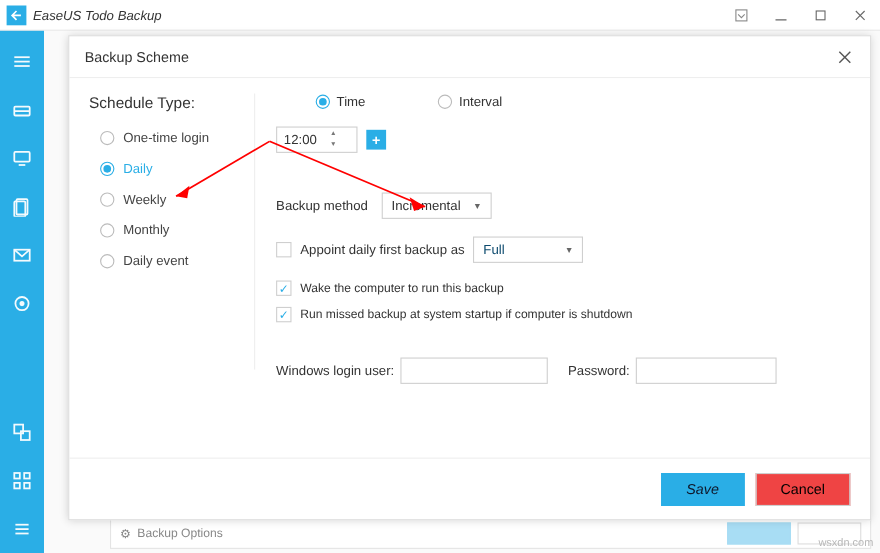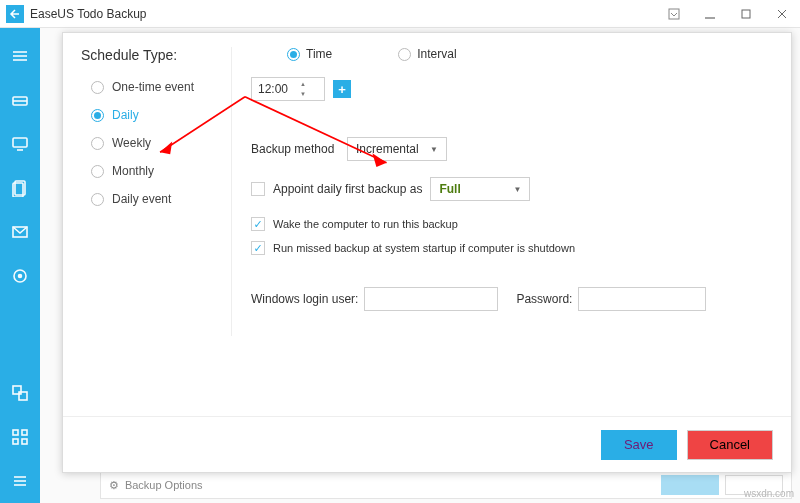--- a/index.html
+++ b/index.html
@@ -1,18 +1,18 @@
 <!DOCTYPE html>
 <html><head>
 <meta charset="utf-8">
 <style>
 * { box-sizing: border-box; margin: 0; padding: 0; font-family: "Segoe UI", Arial, sans-serif; }
 html, body { width: 800px; height: 503px; overflow: hidden; background: #fff; }
 
-.titlebar { height: 28px; display: flex; align-items: center; border-bottom: 1px solid #e5e5e5; }
+.titlebar { height: 28px; display: flex; align-items: center; border-bottom: 1px solid #e5e5e5; font-style: italic; }
 .titlebar .logo { width: 18px; height: 18px; background: #2aaee6; margin: 0 6px 0 6px; display: flex; align-items: center; justify-content: center; }
 .titlebar .logo svg { width: 12px; height: 12px; }
 .titlebar .title { font-size: 12px; color: #333; }
 .titlebar .spacer { flex: 1; }
 .winbtn { width: 36px; height: 28px; display: flex; align-items: center; justify-content: center; color: #666; }
 .winbtn svg, .winbtn span { font-size: 13px; }
 
 .body { display: flex; height: 475px; }
 .sidebar { width: 40px; background: #2aaee6; display: flex; flex-direction: column; align-items: center; padding-top: 6px; }
 .sidebar .sb-item { width: 40px; height: 44px; display: flex; align-items: center; justify-content: center; color: #fff; opacity: 0.95; }
@@ -47,34 +47,34 @@
 .timebox { width: 74px; height: 24px; border: 1px solid #cfcfcf; display: flex; align-items: center; padding: 0 6px; font-size: 12px; background: #fff; }
 .timebox span { flex: 1; }
 .spinner { width: 10px; display: flex; flex-direction: column; height: 20px; }
 .spinner b { height: 10px; display: flex; align-items: center; justify-content: center; font-size: 6px; color: #777; cursor: pointer; }
 .plusbtn { width: 18px; height: 18px; background: #2aaee6; color: #fff; display: flex; align-items: center; justify-content: center; margin-left: 8px; font-size: 13px; font-weight: bold; cursor: pointer; }
 
 .lbl { width: 96px; }
 .dropdown { width: 100px; height: 24px; border: 1px solid #cfcfcf; display: flex; align-items: center; padding: 0 8px; background: #fff; cursor: pointer; }
 .dropdown .val { flex: 1; }
 .dropdown .car { font-size: 8px; color: #666; }
-.dropdown.dim .val { color: #4d7c0f; font-weight: bold; }
+.dropdown.dim .val { color: #0c4a6e; }
 
 .chk { width: 14px; height: 14px; border: 1px solid #cfcfcf; margin-right: 8px; display: inline-flex; align-items: center; justify-content: center; background: #fff; cursor: pointer; }
 .chk.on::after { content: "✓"; color: #2aaee6; font-size: 11px; }
 .chkrow { display: flex; align-items: center; margin-bottom: 10px; font-size: 11px; }
 
 .txtin { height: 24px; border: 1px solid #cfcfcf; background: #fff; }
 .loginrow { display: flex; align-items: center; margin-top: 32px; }
 .loginrow .f1 { width: 134px; margin-right: 18px; }
 .loginrow .f2 { width: 128px; }
 
 .modal-foot { height: 56px; border-top: 1px solid #eee; display: flex; align-items: center; justify-content: flex-end; padding-right: 18px; gap: 10px; }
 .btn { height: 30px; padding: 0 22px; font-size: 13px; border: 1px solid #cfcfcf; background: #ef4444; cursor: pointer; display: flex; align-items: center; }
-.btn.primary { background: #2aaee6; border-color: #2aaee6; color: #701a75; }
+.btn.primary { background: #2aaee6; border-color: #2aaee6; color: #0f172a; font-style: italic; }
 
 
 .bgstrip { position: absolute; left: 60px; right: 8px; bottom: 4px; height: 28px; border: 1px solid #e4e4e4; background: #fff; display: flex; align-items: center; padding: 0 8px; font-size: 11px; color: #888; }
 .bgstrip .gear { margin-right: 6px; }
 .bgstrip .fill { flex: 1; }
 .bgstrip .ghost { width: 58px; height: 20px; border: 1px solid #ddd; margin-left: 6px; }
 .bgstrip .ghost.blue { background: #a8ddf4; border-color: #a8ddf4; }
 
 .watermark { position: absolute; right: 6px; bottom: 4px; font-size: 10px; color: #b8b8b8; }
 
@@ -186,29 +186,39 @@
 
     <div class="bgstrip">
       <span class="gear">⚙</span>
       <span>Backup Options</span>
       <span class="fill"></span>
       <span class="ghost blue"></span>
       <span class="ghost"></span>
     </div>
 
     <div class="modal">
+      <div class="modal-title">
+        <span>Backup Scheme</span>
+        <span class="mt-spacer"></span>
+        <span class="close-x">
+          <svg width="12" height="12" viewBox="0 0 12 12">
+              <line x1="1" y1="1" x2="11" y2="11" stroke="#555" stroke-width="1.3"></line>
+              <line x1="11" y1="1" x2="1" y2="11" stroke="#555" stroke-width="1.3"></line>
+            </svg>
+        </span>
+      </div>
 
       <div class="modal-body">
         <div class="vdiv"></div>
 
         <div class="col-left">
           <h3>Schedule Type:</h3>
           <div class="sched-item">
               <span class="radio"></span>
-              <span>One-time event</span>
+              <span>One-time login</span>
             </div>
           <div class="sched-item sel">
               <span class="radio"></span>
               <span>Daily</span>
             </div>
           <div class="sched-item">
               <span class="radio"></span>
               <span>Weekly</span>
             </div>
           <div class="sched-item">

